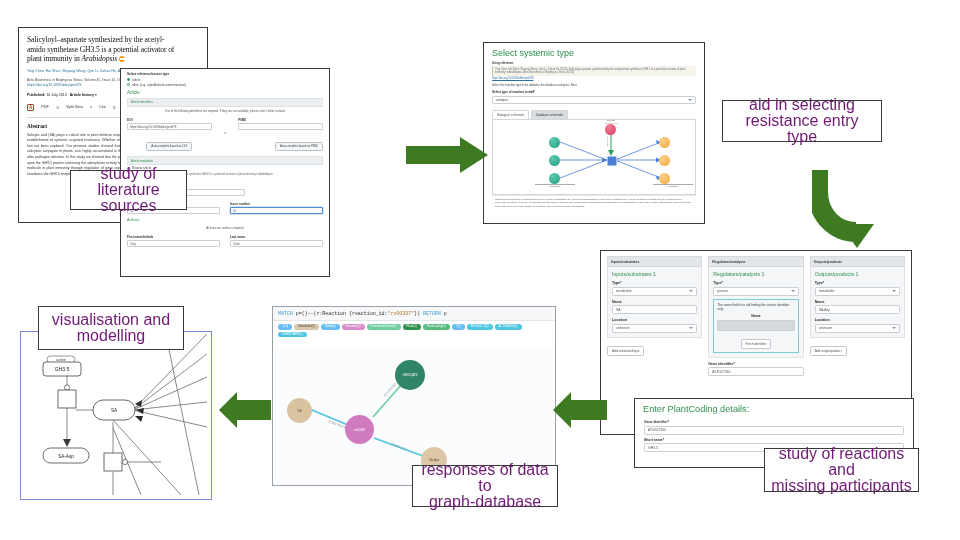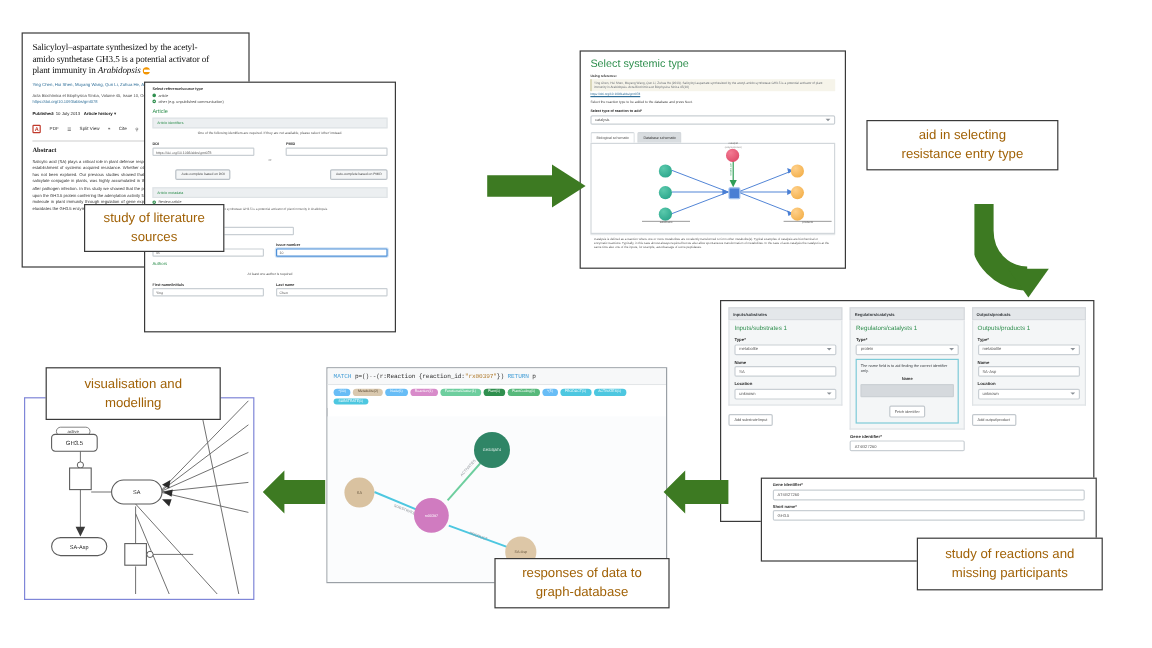--- a/index.html
+++ b/index.html
@@ -119,22 +119,22 @@
   .chips{display:flex;flex-wrap:wrap;gap:2px;padding:3px 5px 3px 5px;background:#fff;}
   .chip{font-size:2.9px;color:#fff;border-radius:6px;padding:1px 4px;white-space:nowrap;line-height:1.25;}
   .canvas{position:absolute;left:0;top:40px;right:0;bottom:0;background:#fbfcfd;overflow:hidden;}
   .gnode{position:absolute;border-radius:50%;display:flex;align-items:center;justify-content:center;
          color:#fff;font-size:3.4px;text-align:center;}
 
   
   #model{left:20px;top:331px;width:190px;height:167px;border:1px solid #7f86d8;background:#fff;}
 
   
-  .callout{background:#fff;border:1px solid #3a3a3a;font-size:11px;line-height:16px;
-           color:#a16207;text-align:center;display:flex;align-items:center;justify-content:center;
+  .callout{background:#fff;border:1px solid #3a3a3a;font-size:16px;line-height:16px;
+           color:#701a75;text-align:center;display:flex;align-items:center;justify-content:center;
            padding:4px 6px;box-sizing:border-box;}
 
   
   .arrowsvg{position:absolute;}
 </style>
 </head>
 <body>
 
 <div class="abs win" id="paper">
   <div class="inner">
@@ -358,20 +358,21 @@
           <span>unknown</span>
           <span class="caret"></span>
         </div>
       </div>
       <span class="pbtn">Add output/product</span>
     </div>
   </div>
 </div>
 
 <div class="abs win" id="plantcoding">
+  <div class="pc-h">Enter PlantCoding details:</div>
   <div class="pc-body">
     <div class="pc-lbl">Gene identifier*</div>
     <div class="pc-fld">AT4G27260</div>
     <div class="pc-lbl">Short name*</div>
     <div class="pc-fld">GH3.5</div>
   </div>
 </div>
 
 <div class="abs" id="neo4j">
   <div class="qbar">

